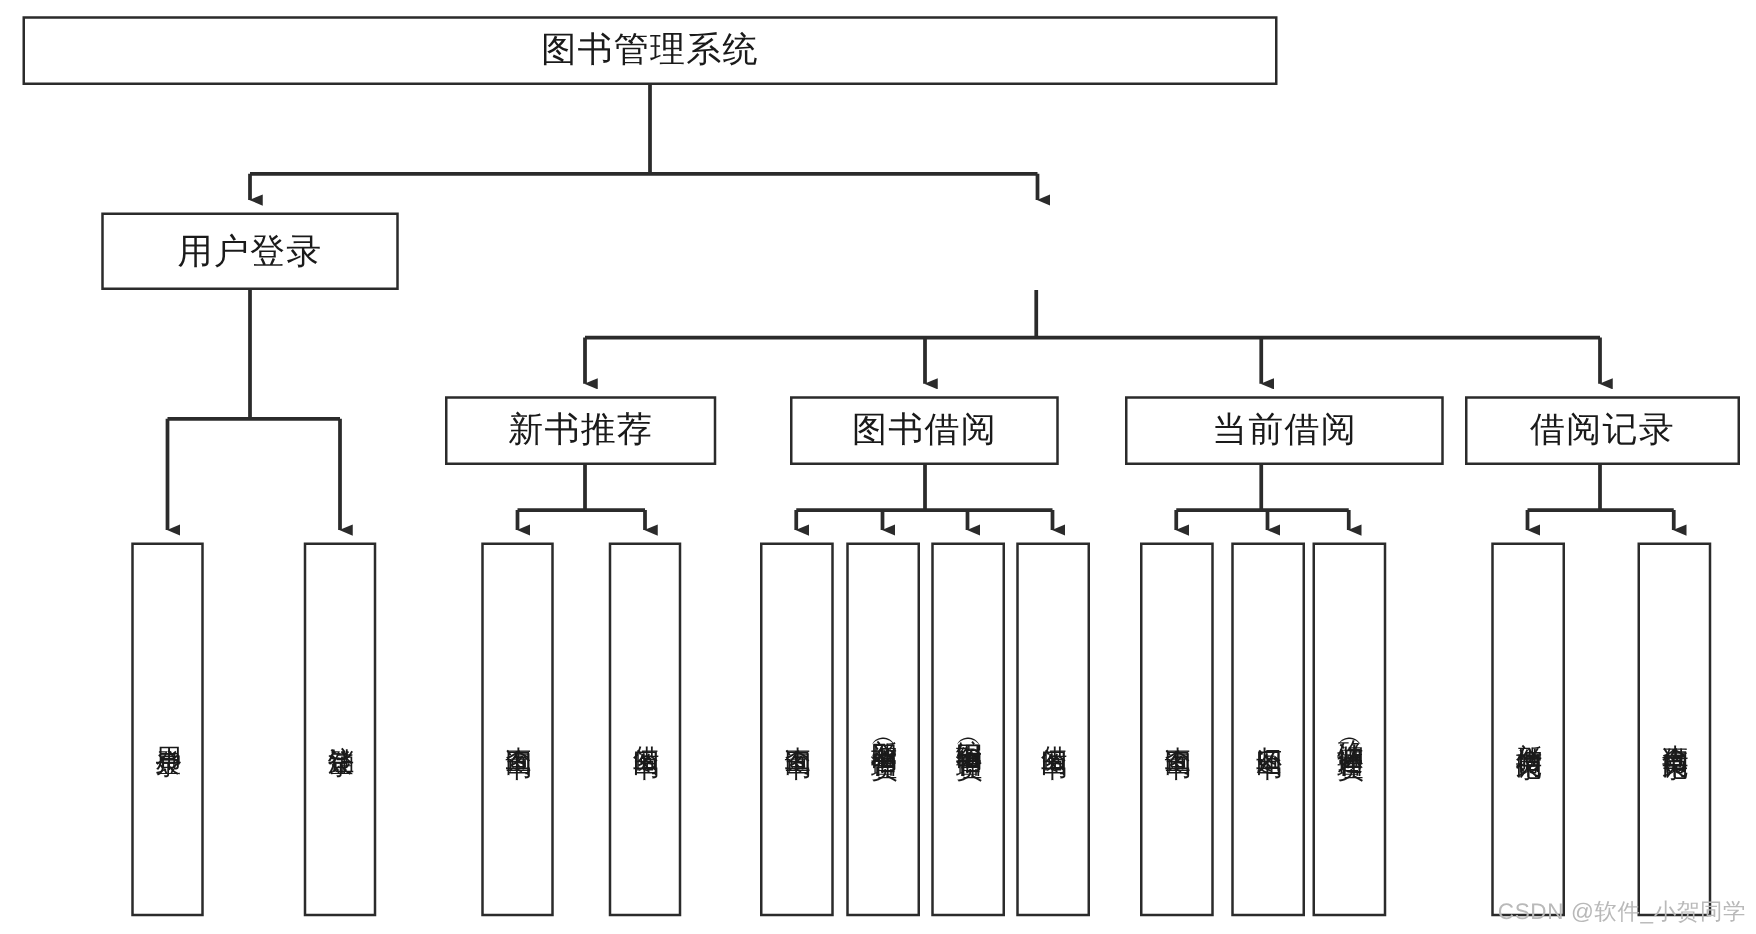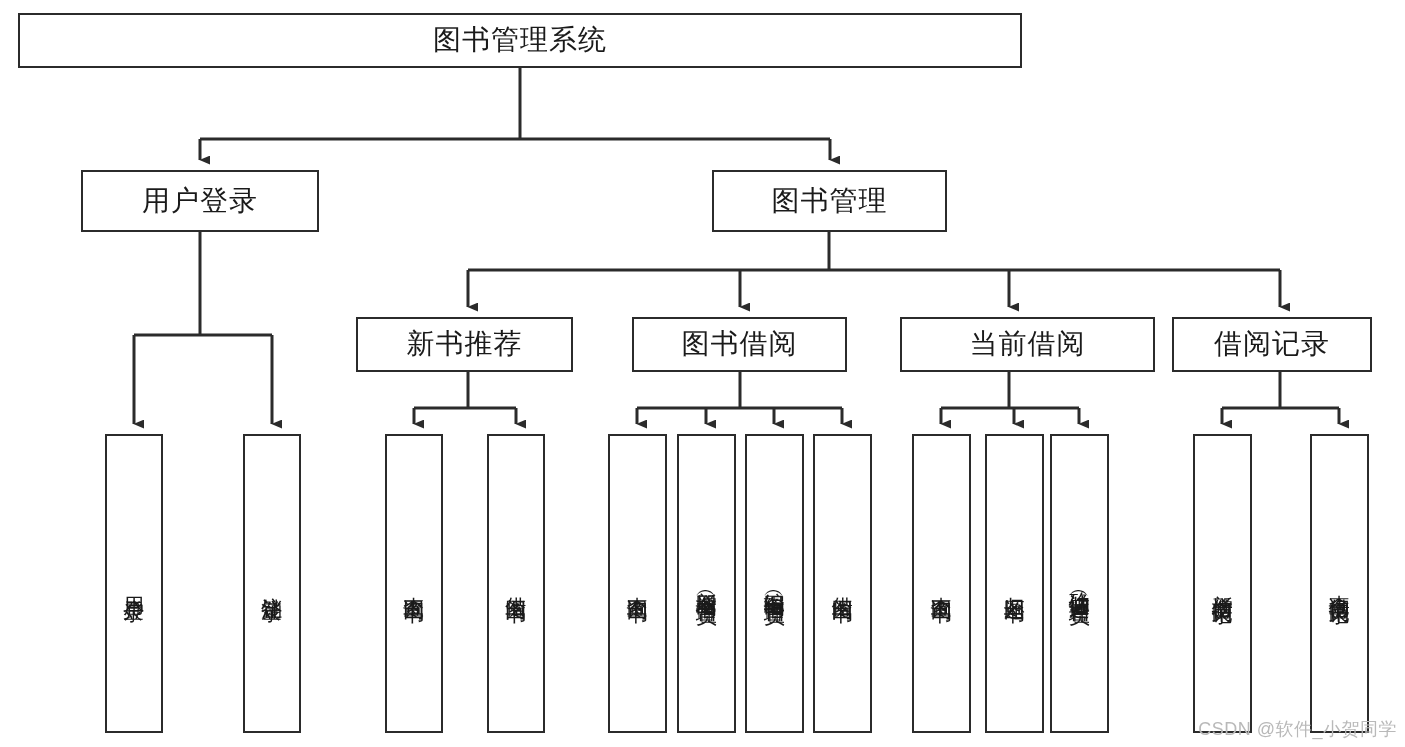--- a/index.html
+++ b/index.html
@@ -146,34 +146,31 @@
     </g>
   </svg>
 
   <div class="node-box" style="left: 18px; top: 13px; width: 1004px; height: 55px;">
     <span class="node-label-h">图书管理系统</span>
   </div>
 
   <div class="node-box" style="left: 81px; top: 170px; width: 238px; height: 62px;">
     <span class="node-label-h">用户登录</span>
   </div>
-  <div class="node-box" style="left: 712px; top: 170px; width: 235px; height: 62px;">
-    <span class="node-label-h">图书管理</span>
-  </div>
 
   <div class="node-box" style="left: 356px; top: 317px; width: 217px; height: 55px;">
     <span class="node-label-h">新书推荐</span>
   </div>
   <div class="node-box" style="left: 632px; top: 317px; width: 215px; height: 55px; padding-left: 16px;">
     <span class="node-label-h">图书借阅</span>
   </div>
   <div class="node-box" style="left: 900px; top: 317px; width: 255px; height: 55px;">
     <span class="node-label-h">当前借阅</span>
   </div>
-  <div class="node-box" style="left: 1172px; top: 317px; width: 200px; height: 55px;">
+  <div class="node-box" style="left: 1172px; top: 317px; width: 220px; height: 55px;">
     <span class="node-label-h">借阅记录</span>
   </div>
 
   <div class="node-box" style="left: 105px; top: 434px; width: 58px; height: 299px;">
     <span class="node-label-v">用户登录</span>
   </div>
   <div class="node-box" style="left: 243px; top: 434px; width: 58px; height: 299px;">
     <span class="node-label-v">注销登录</span>
   </div>
   <div class="node-box" style="left: 385px; top: 434px; width: 58px; height: 299px;">

